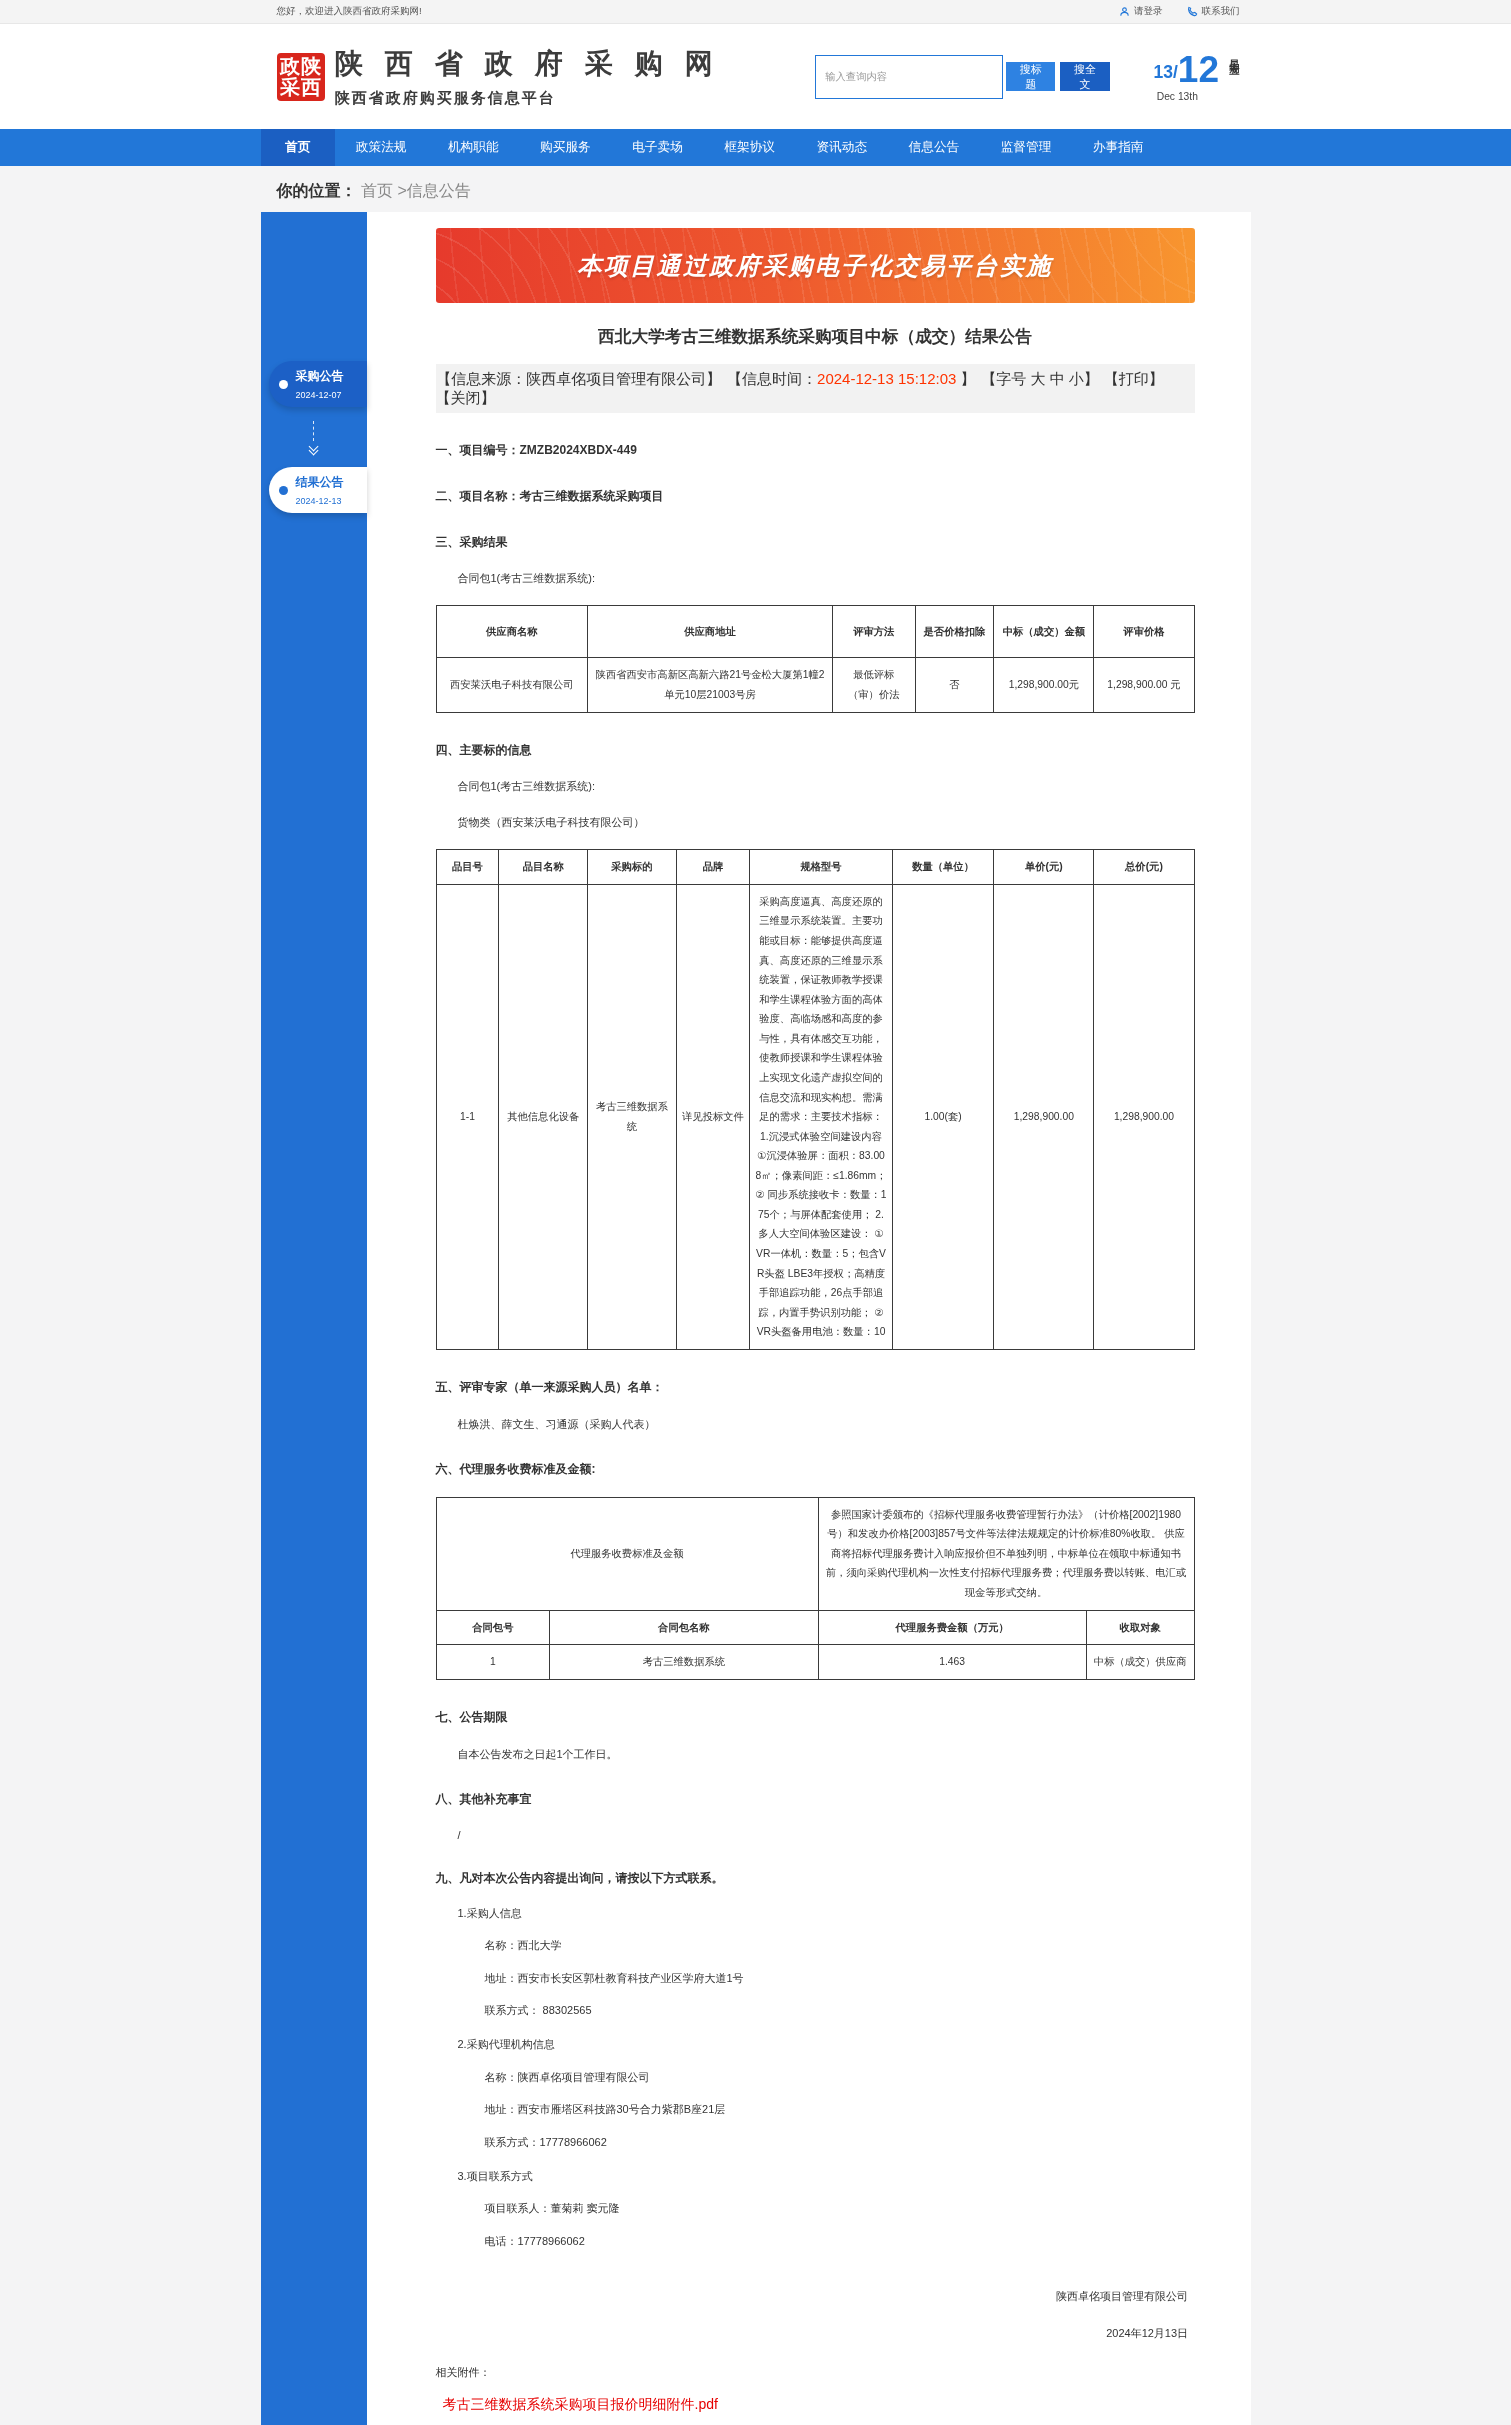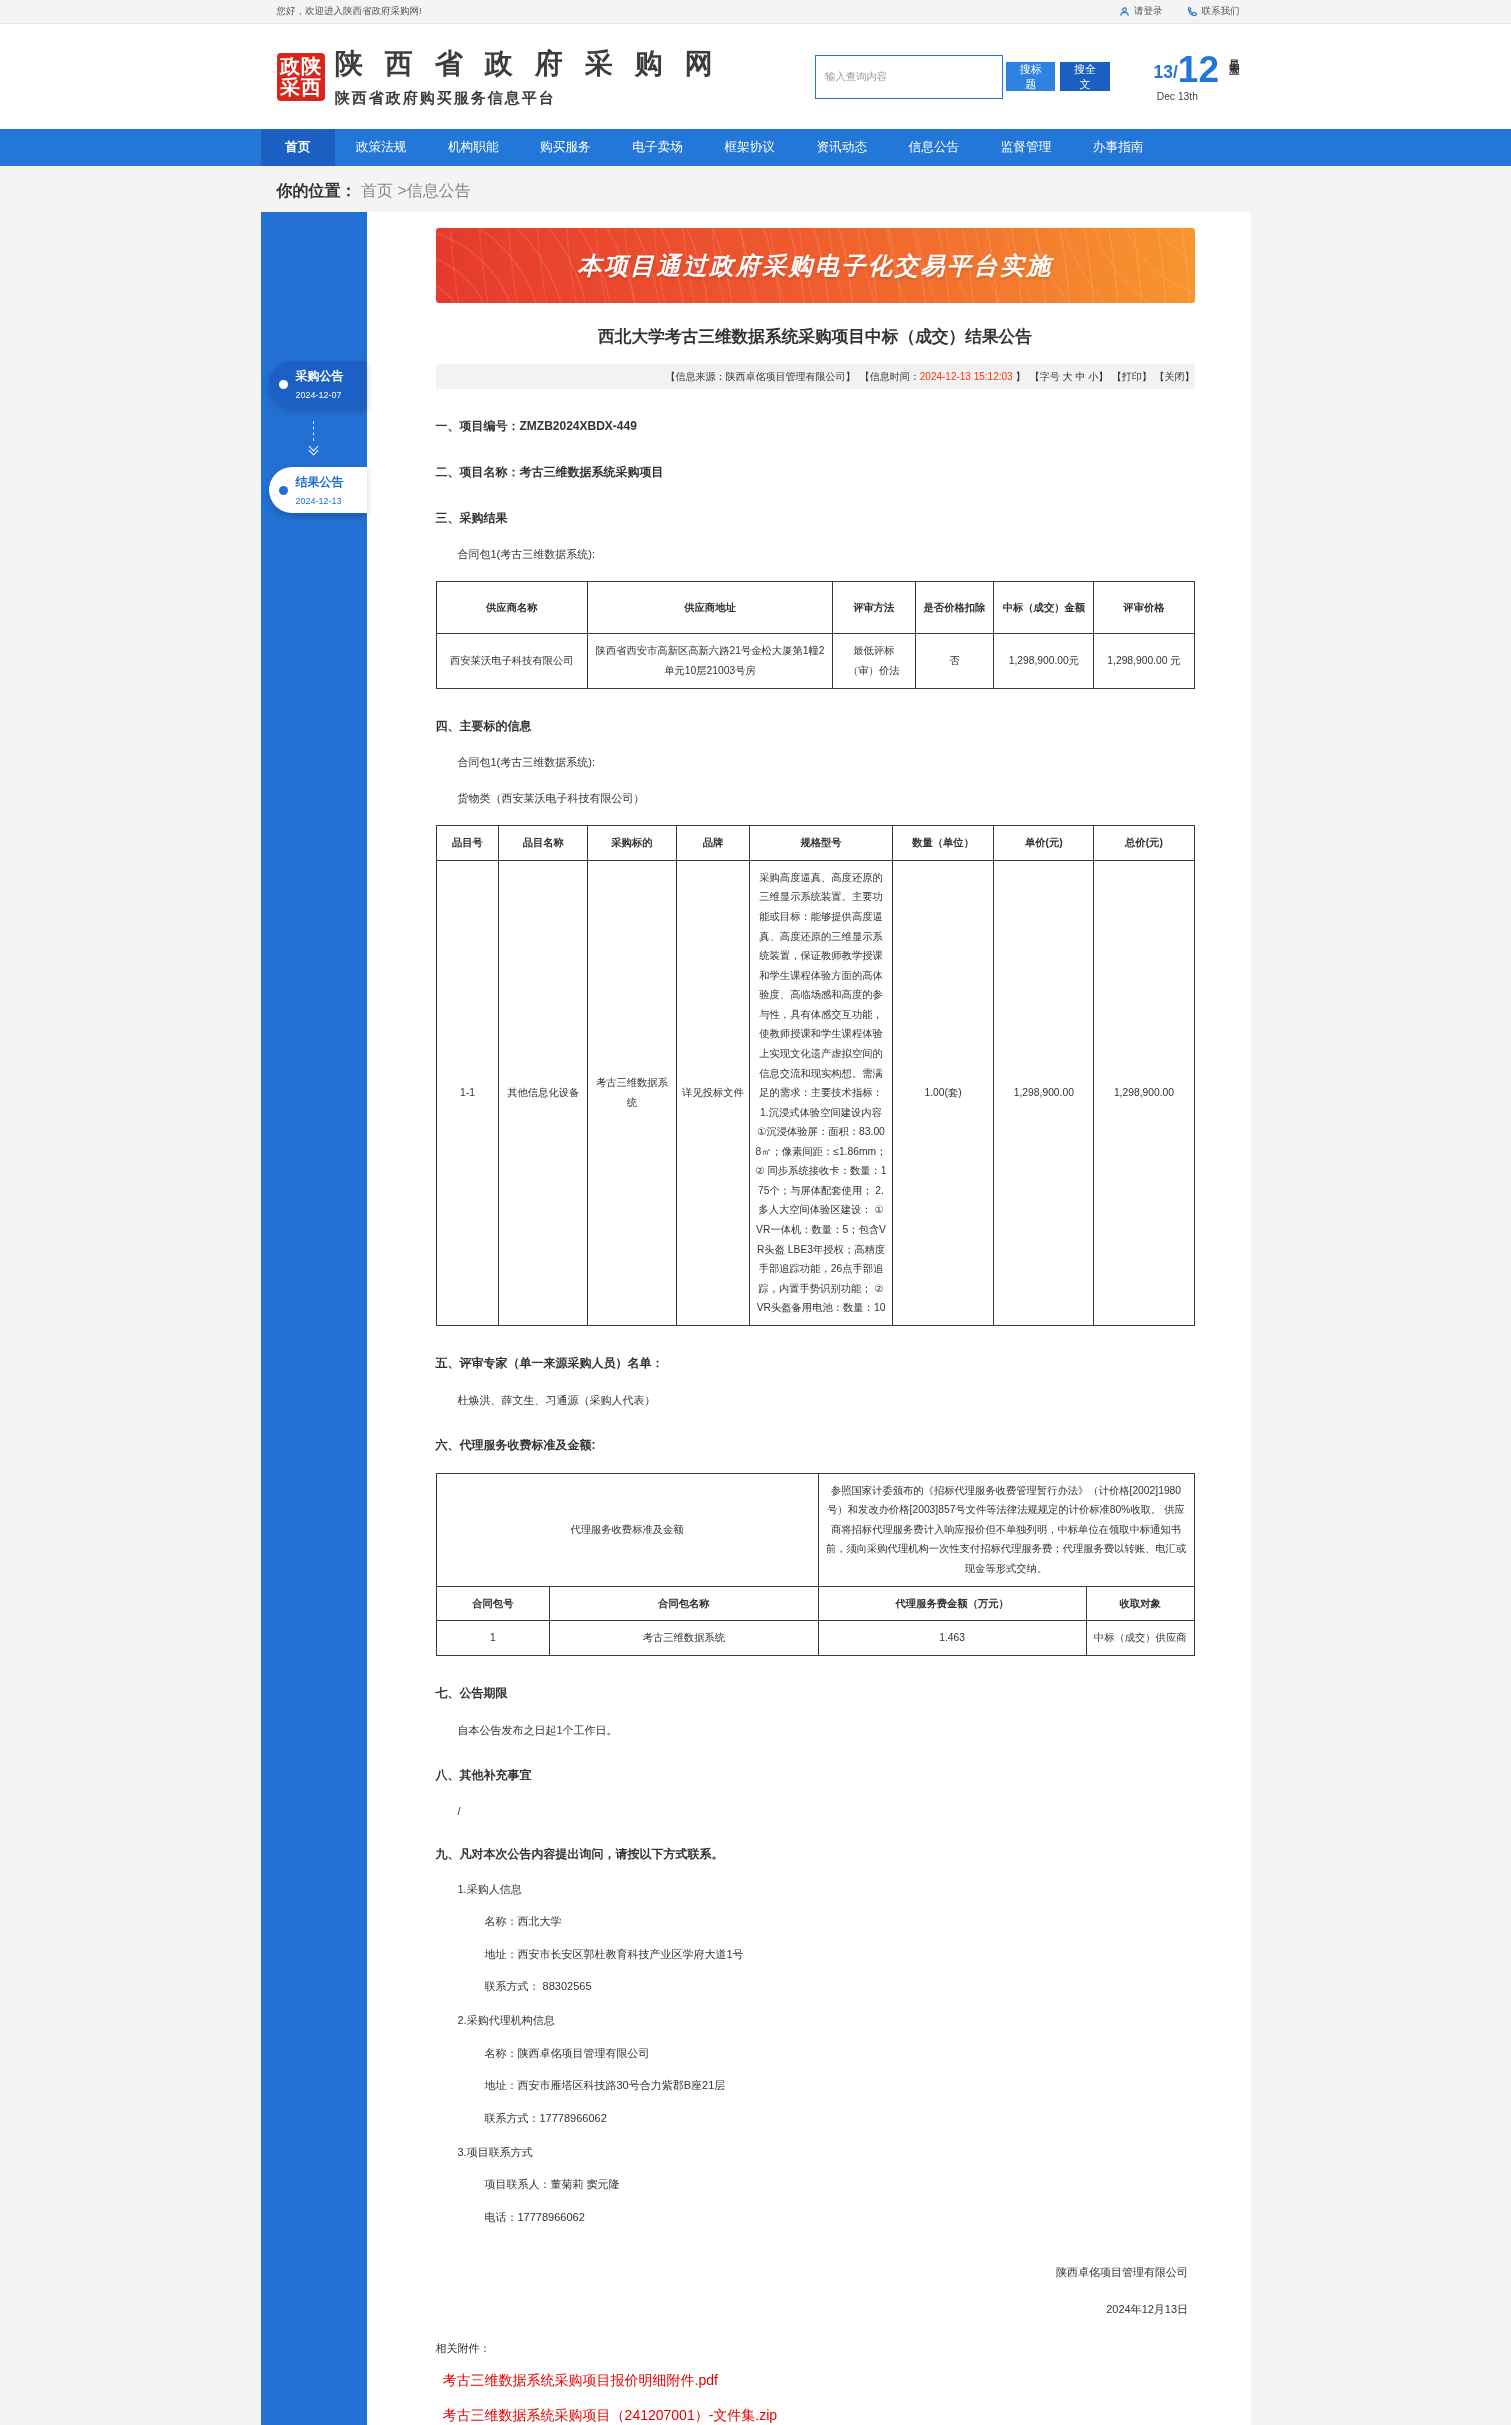--- a/index.html
+++ b/index.html
@@ -82,21 +82,21 @@
     height:75px; border-radius:3.2px; position:relative; overflow:hidden;
     background:
       repeating-radial-gradient(circle at -5% 160%, rgba(255,255,255,.10) 0 1.6px, transparent 1.6px 24px),
       repeating-radial-gradient(circle at 105% -60%, rgba(255,255,255,.08) 0 1.6px, transparent 1.6px 29px),
       linear-gradient(90deg,#e63a2c 0%, #ee582e 45%, #f8962f 100%);
     display:flex; align-items:center; justify-content:center;
     color:#fff; font-size:24px; font-weight:bold; font-style:italic; letter-spacing:2.4px;
     text-shadow:0 1.6px 2.4px rgba(0,0,0,.15);
   }
   .title { text-align:center; font-size:16.7px; font-weight:bold; color:#333; margin:22px 0 16px; }
-  .meta { background:#f2f2f2; padding:5.6px 0 4.8px; text-align:right; font-size:10px; color:#333; }
+  .meta { background:#f2f2f2; padding:5.6px 0 4.8px; text-align:left; font-size:15px; color:#333; }
   .meta > span { margin:0 0.8px; }
   .meta .red { color:#ff3300; }
   .meta-link { color:#333; text-decoration:none; cursor:pointer; }
 
   .sec { font-size:12px; font-weight:bold; color:#333; margin:29px 0 0; }
   .para { font-size:11px; color:#333; margin:20.7px 0 0 22px; }
   .c-title { font-size:11px; color:#333; margin:19px 0 0 22px; }
   .c-line { font-size:11px; color:#333; margin:17.5px 0 0 49px; }
 
   .tbl { border-collapse:collapse; width:100%; margin-top:19px; table-layout:fixed; }

